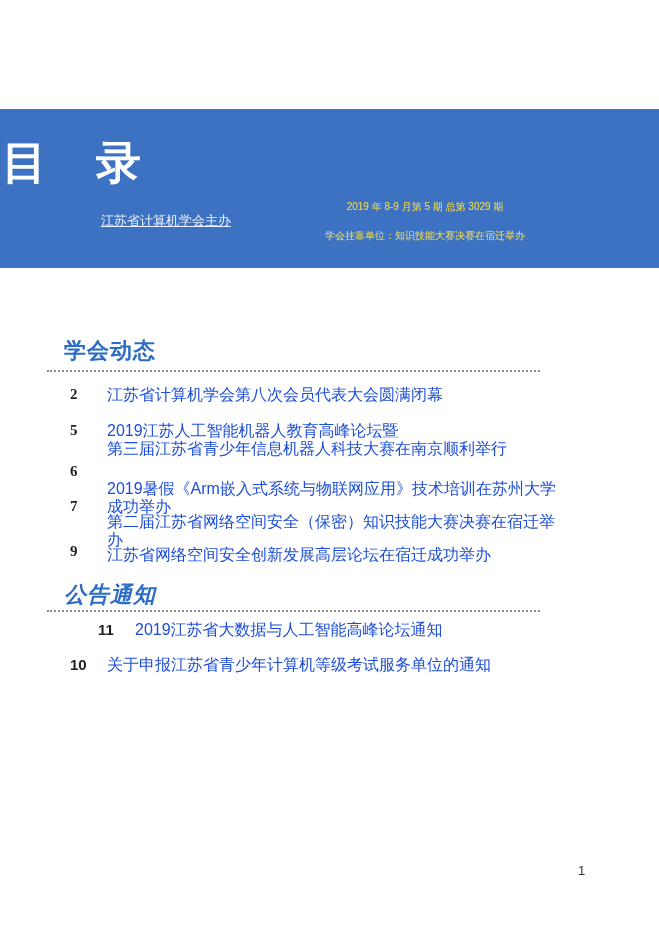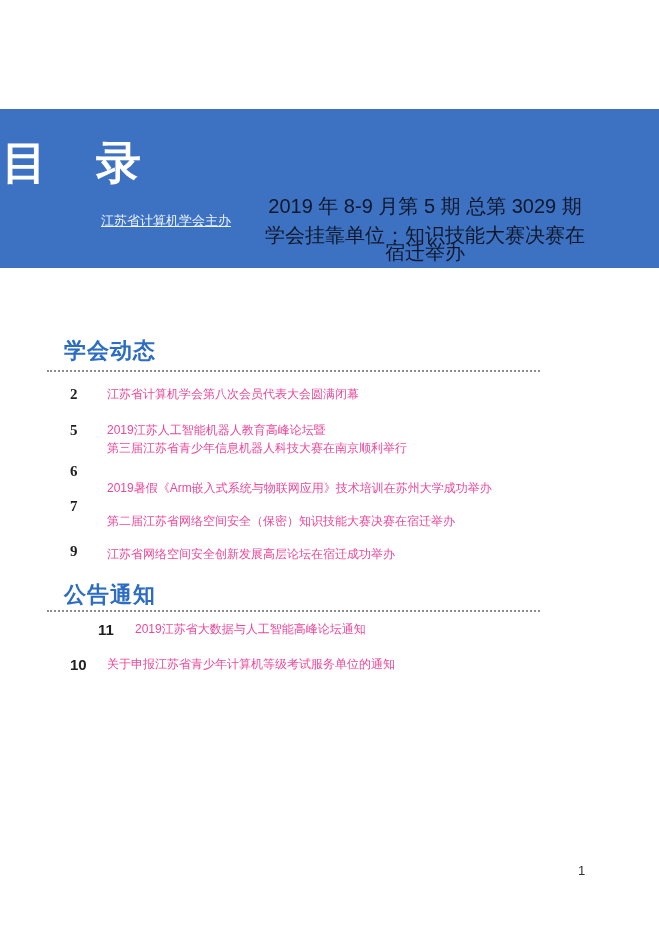--- a/index.html
+++ b/index.html
@@ -23,52 +23,52 @@
     font-size:45px;font-weight:bold;line-height:50px;
     letter-spacing:2px;padding-left:2px;box-sizing:border-box;
     white-space:pre;
   }
   .banner-publisher{
     position:absolute;left:101px;top:103px;
     color:#eef4fd;font-size:13px;line-height:17px;text-decoration:underline;
   }
   .banner-right{
     position:absolute;left:260px;top:89px;width:330px;
-    text-align:center;color:#0f172a;
-    font-size:20px;line-height:17px;
+    text-align:center;color:#fde047;
+    font-size:10px;line-height:17px;
   }
   .banner-affiliation{margin-top:12px;}
   
   .sec-heading{
     position:absolute;left:64px;margin:0;
     font-size:22px;font-weight:bold;line-height:26px;
     letter-spacing:1px;color:#2c6dc3;
   }
   .h1{top:338px;}
-  .h2{top:582px;}
+  .h2{top:582px;font-style:italic;}
   .dotted{
     position:absolute;left:47px;width:493px;height:0;
     border-top:2px dotted #8d8d8d;
   }
   .dl1{top:370px;}
   .dl2{top:610px;}
   
   .toc-item{
     position:absolute;left:70px;width:490px;
     display:flex;align-items:flex-start;
   }
   .item-page{
     flex:0 0 37px;
     font-size:15px;font-weight:bold;line-height:17.5px;
     color:#1f1f1f;
   }
   .num-serif{font-family:"Liberation Serif","DejaVu Serif",serif;}
   .item-title{
-    font-size:12px;line-height:17.5px;
-    color:#ec4899;white-space:pre-line;
+    font-size:16px;line-height:17.5px;
+    color:#1d4ed8;white-space:pre-line;
   }
   .i1{top:386px;}
   .i2{top:422px;}
   .i3{top:480px;}
   .i4{top:513px;}
   .i5{top:546px;}
   .i6{top:621px;margin-left:28px;}
   .i7{top:656px;}
   .i3 .item-page{transform:translateY(-17px);}
   .i4 .item-page{transform:translateY(-15px);}

